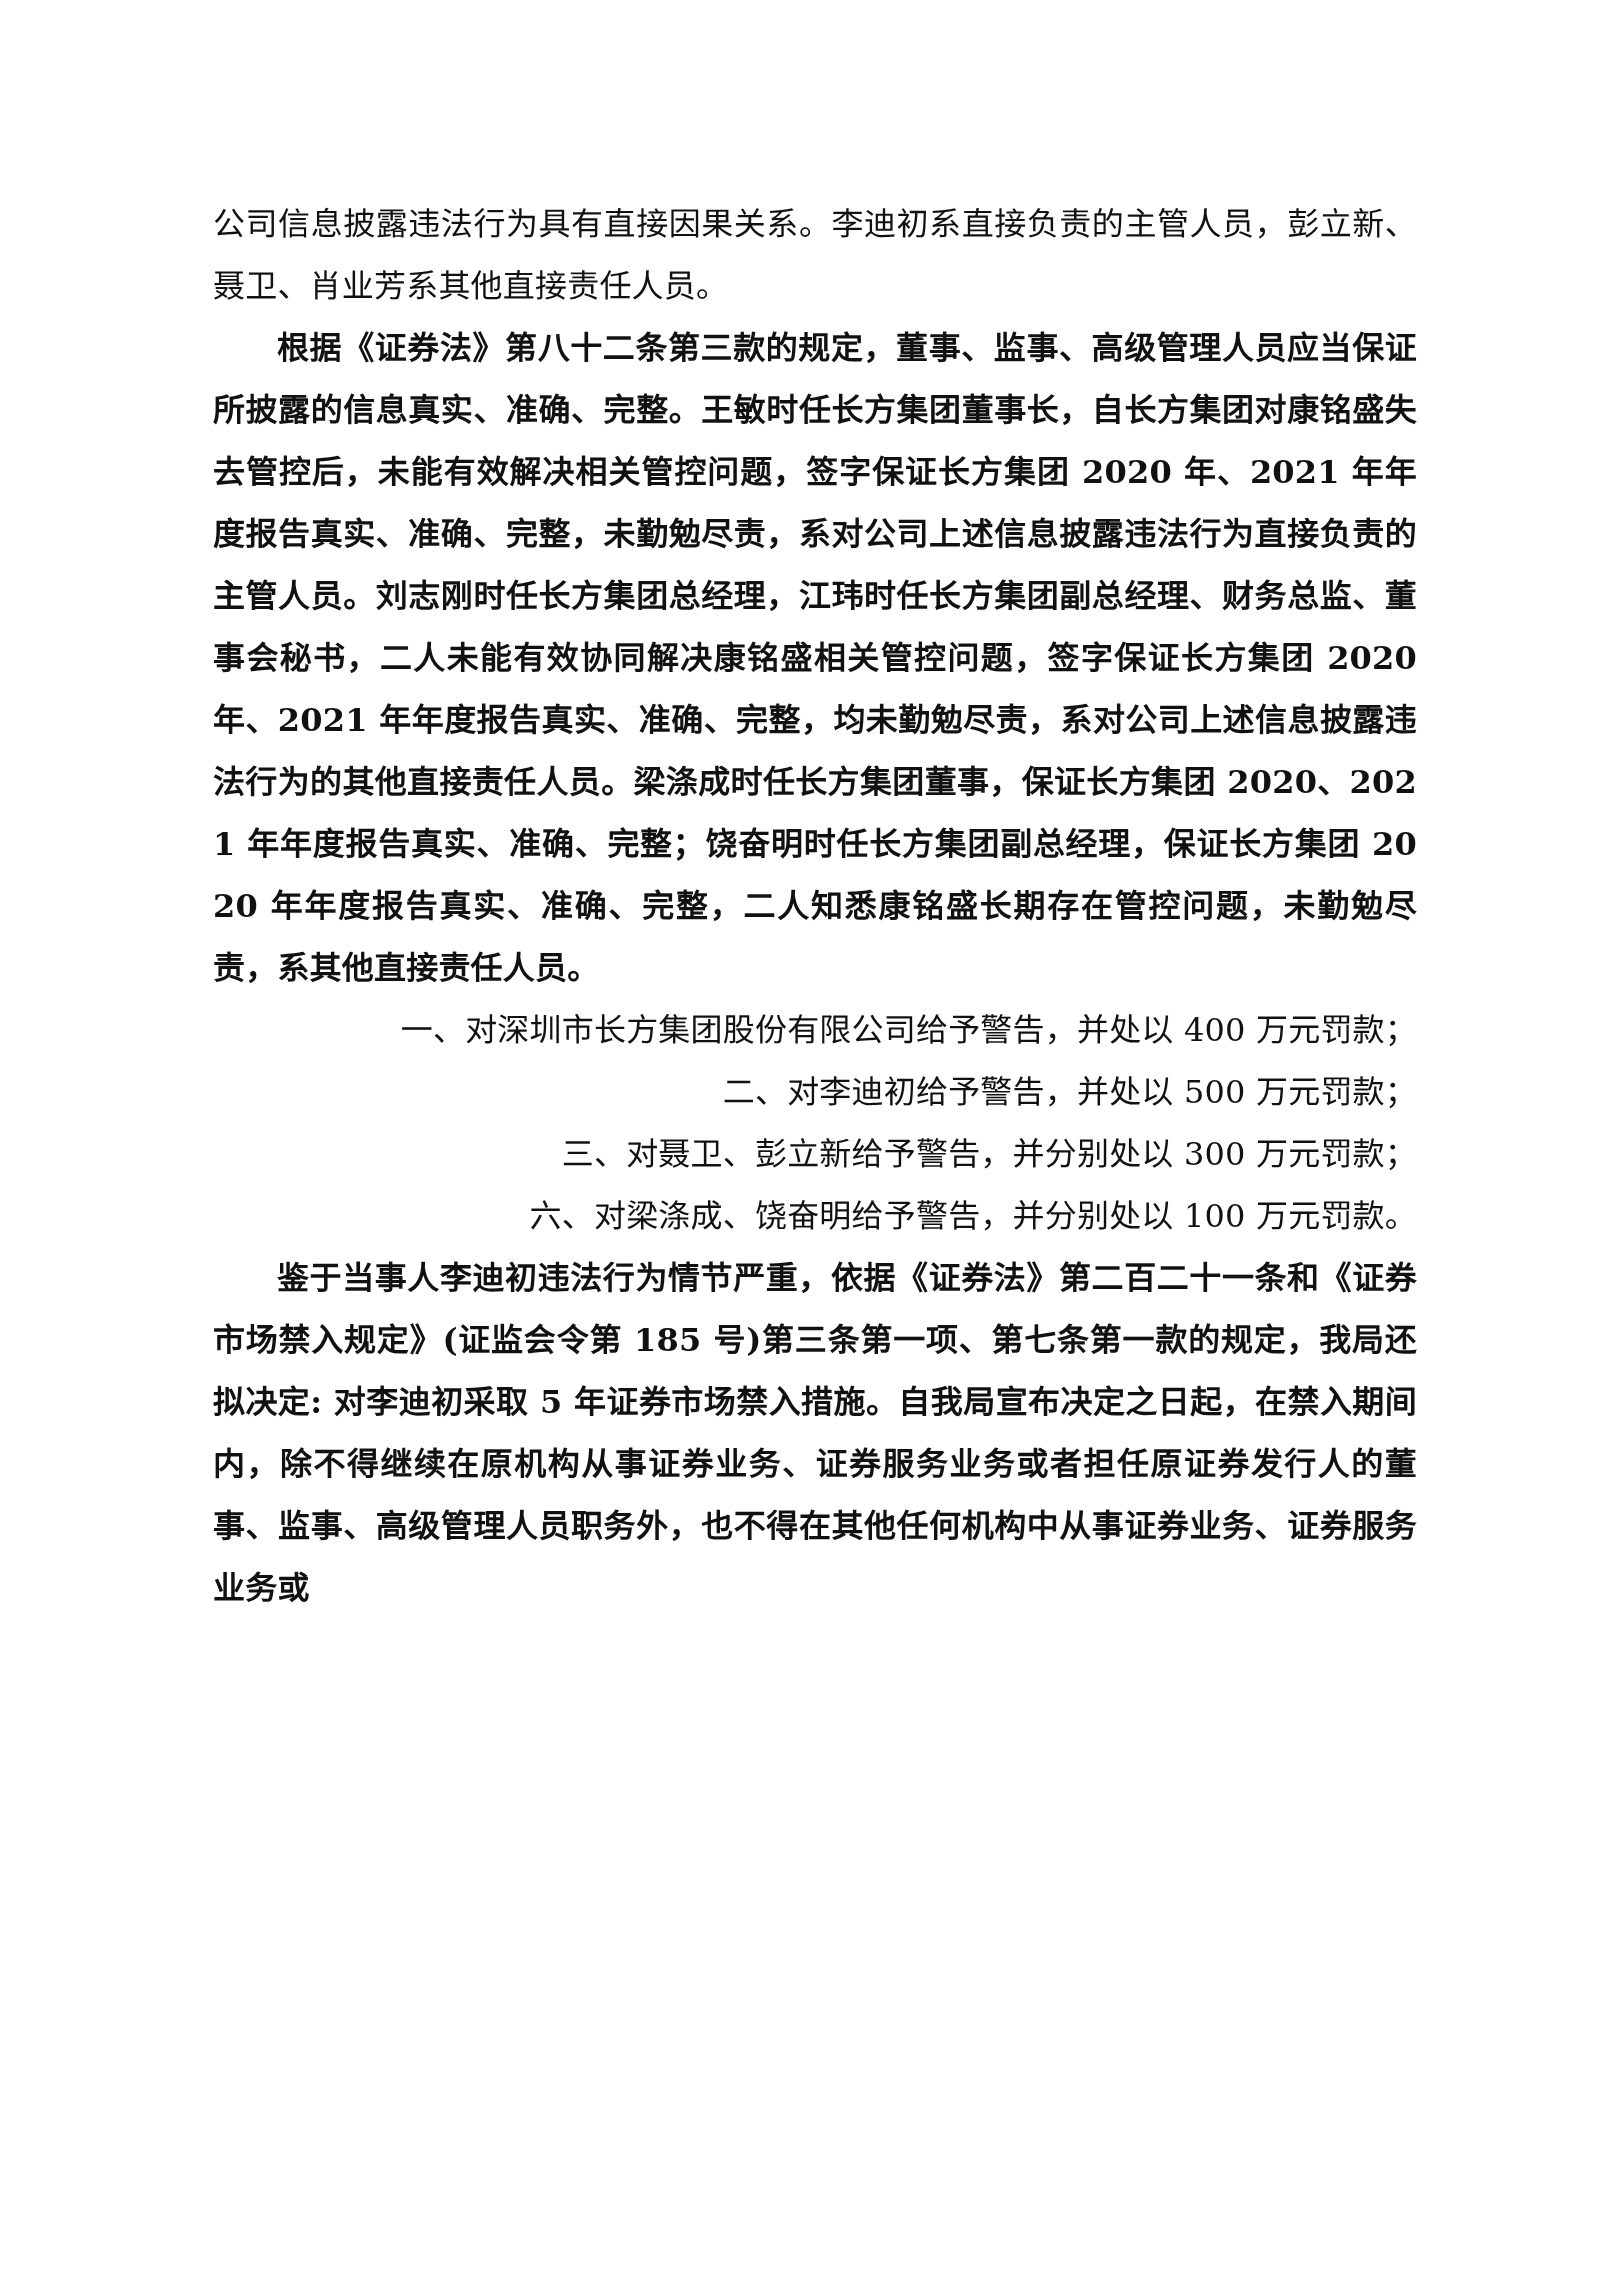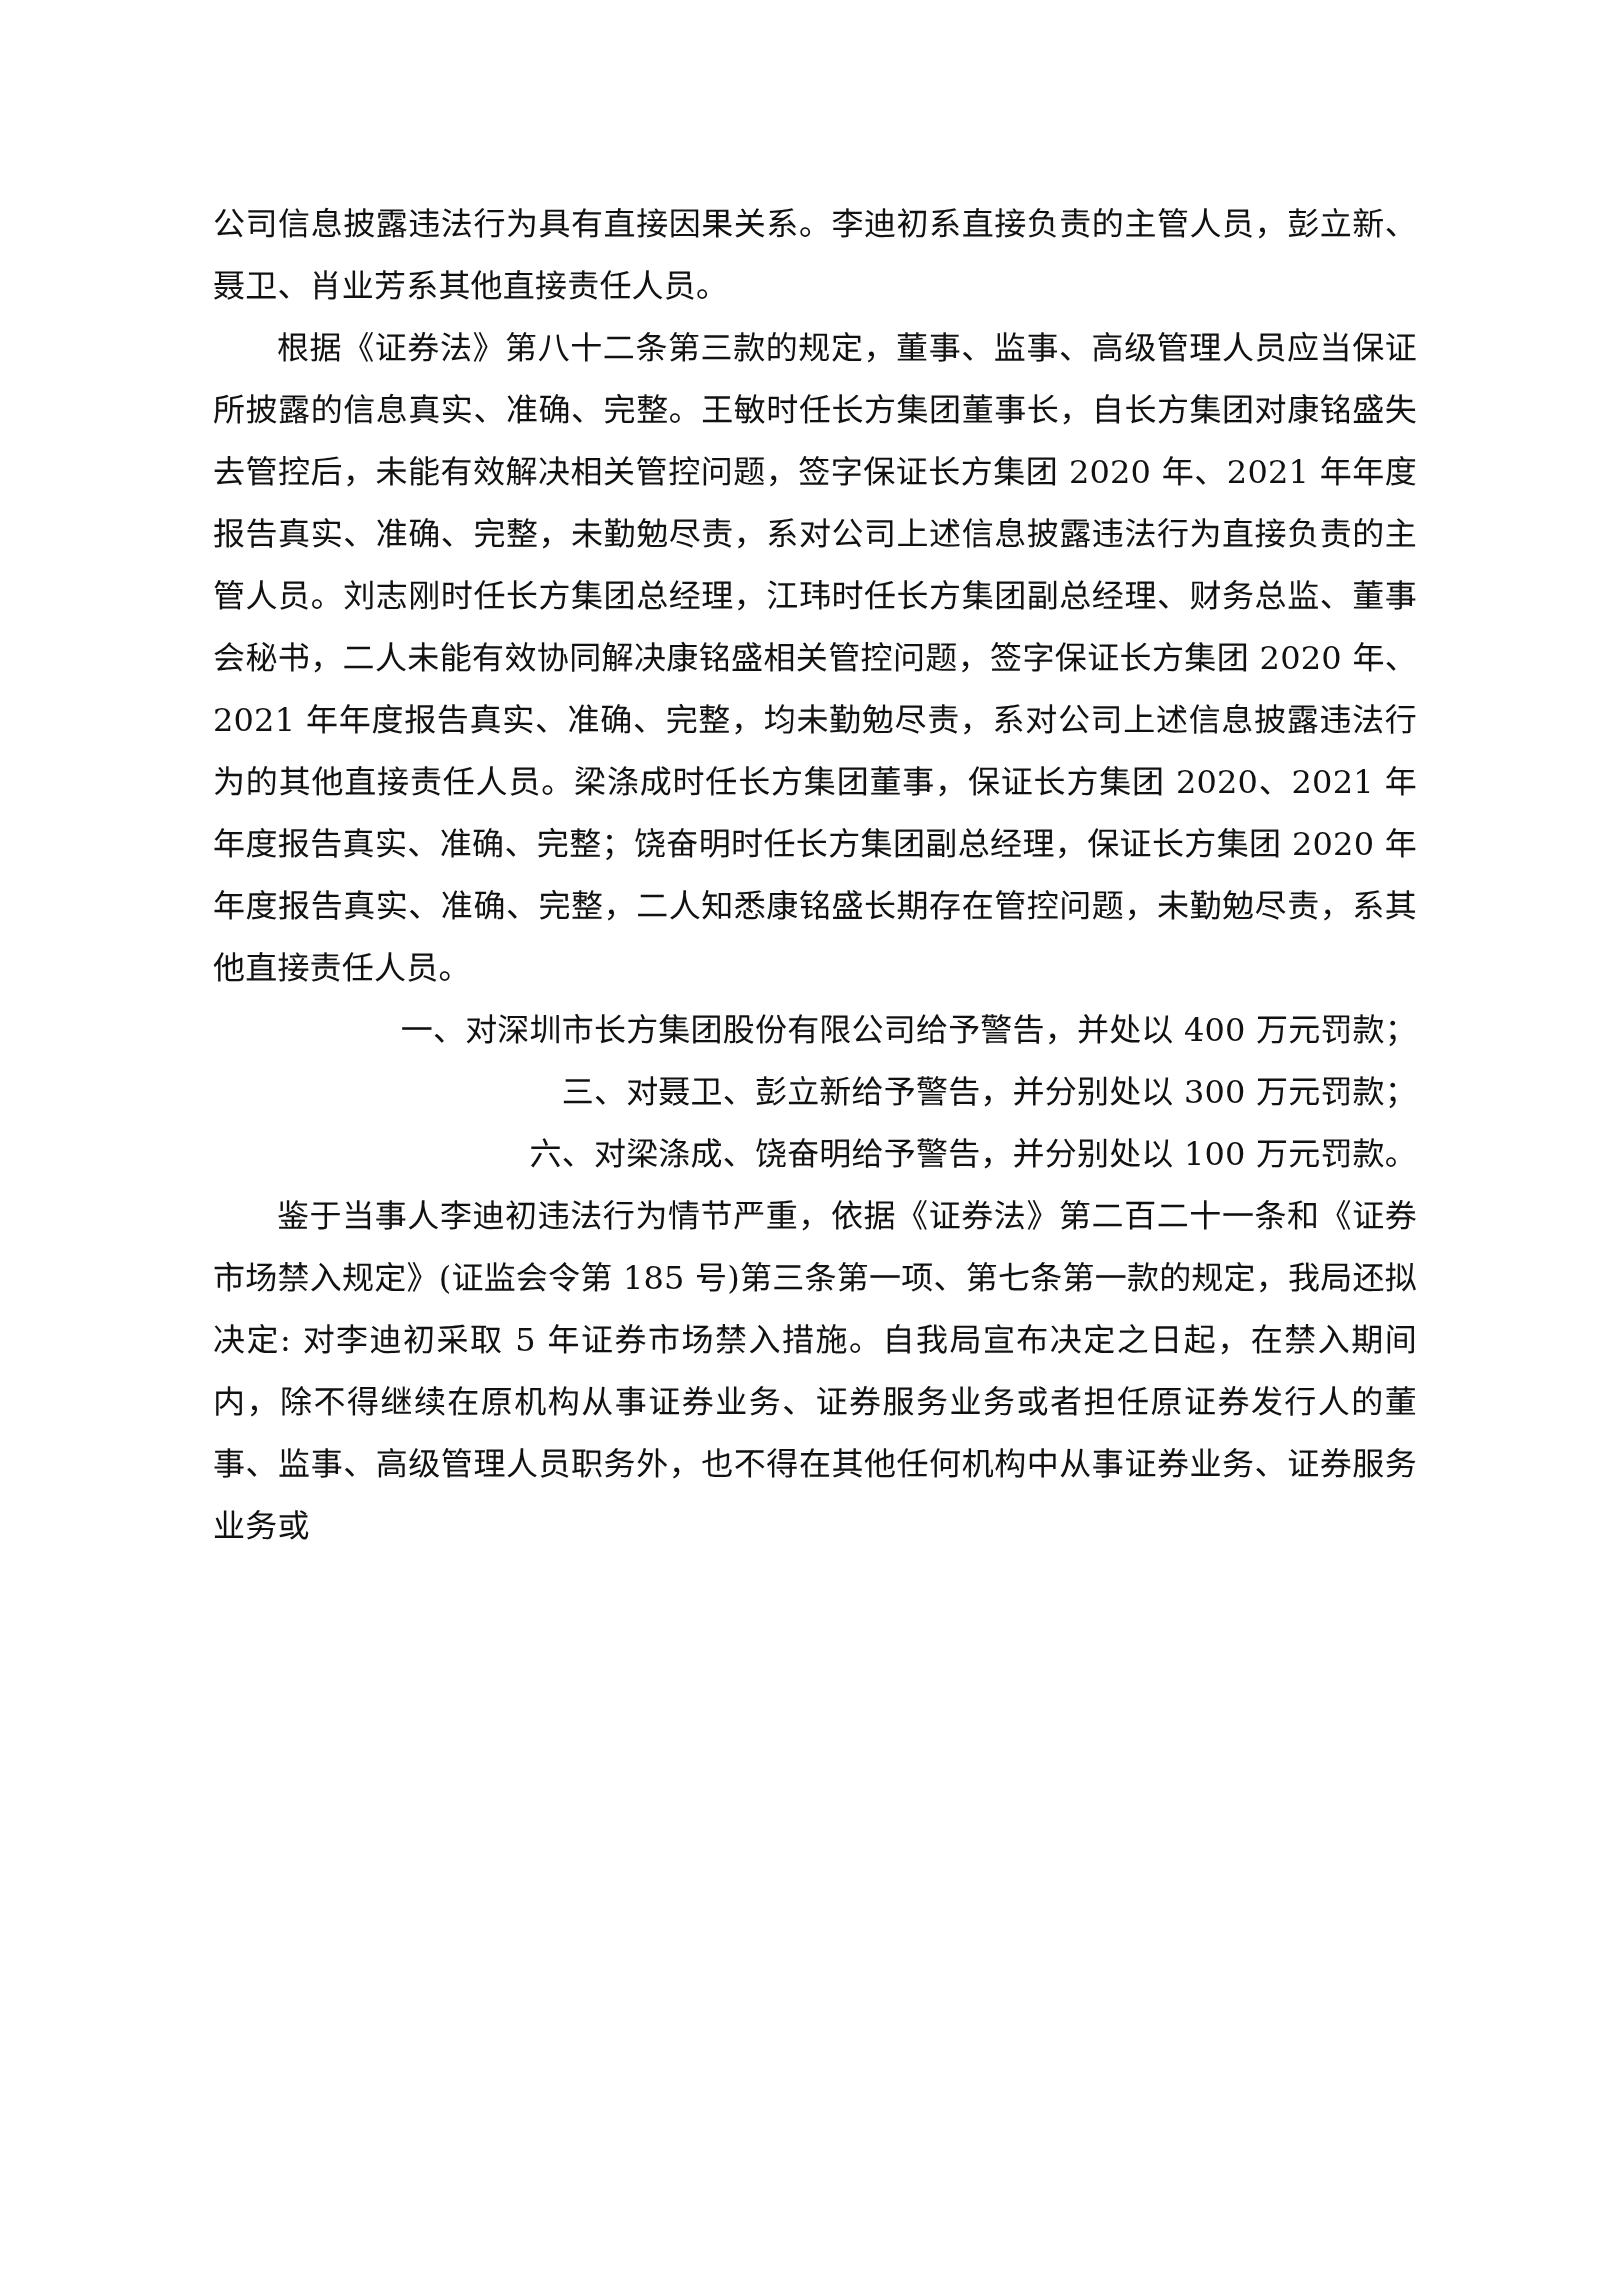--- a/index.html
+++ b/index.html
@@ -45,20 +45,21 @@
     word-break: break-all;
     color: #111111;
   }
 
   .para.cont {            
     text-indent: 0;
   }
 
   .para.indent {          
     text-indent: 64px;
+    font-weight: bold;
   }
 
   .list-item {
     margin: 0;
     padding: 0;
     font-size: 32px;
     line-height: 62px;
     text-indent: 64px;
     text-align: right;
     letter-spacing: 0.2px;
@@ -72,20 +73,21 @@
 <div class="page">
   <div class="page-body">
 
     <p class="para cont">公司信息披露违法行为具有直接因果关系。李迪初系直接负责的主管人员，彭立新、聂卫、肖业芳系其他直接责任人员。</p>
 
     <p class="para indent">根据《证券法》第八十二条第三款的规定，董事、监事、高级管理人员应当保证所披露的信息真实、准确、完整。王敏时任长方集团董事长，自长方集团对康铭盛失去管控后，未能有效解决相关管控问题，签字保证长方集团 2020 年、2021 年年度报告真实、准确、完整，未勤勉尽责，系对公司上述信息披露违法行为直接负责的主管人员。刘志刚时任长方集团总经理，江玮时任长方集团副总经理、财务总监、董事会秘书，二人未能有效协同解决康铭盛相关管控问题，签字保证长方集团 2020 年、2021 年年度报告真实、准确、完整，均未勤勉尽责，系对公司上述信息披露违法行为的其他直接责任人员。梁涤成时任长方集团董事，保证长方集团 2020、2021 年年度报告真实、准确、完整；饶奋明时任长方集团副总经理，保证长方集团 2020 年年度报告真实、准确、完整，二人知悉康铭盛长期存在管控问题，未勤勉尽责，系其他直接责任人员。</p>
 
 
     <p class="list-item">一、对深圳市长方集团股份有限公司给予警告，并处以 400 万元罚款；</p>
 
+    <p class="list-item">二、对李迪初给予警告，并处以 500 万元罚款；</p>
 
     <p class="list-item">三、对聂卫、彭立新给予警告，并分别处以 300 万元罚款；</p>
 
 
 
     <p class="list-item">六、对梁涤成、饶奋明给予警告，并分别处以 100 万元罚款。</p>
 
     <p class="para indent">鉴于当事人李迪初违法行为情节严重，依据《证券法》第二百二十一条和《证券市场禁入规定》(证监会令第 185 号)第三条第一项、第七条第一款的规定，我局还拟决定: 对李迪初采取 5 年证券市场禁入措施。自我局宣布决定之日起，在禁入期间内，除不得继续在原机构从事证券业务、证券服务业务或者担任原证券发行人的董事、监事、高级管理人员职务外，也不得在其他任何机构中从事证券业务、证券服务业务或</p>
 
   </div>

